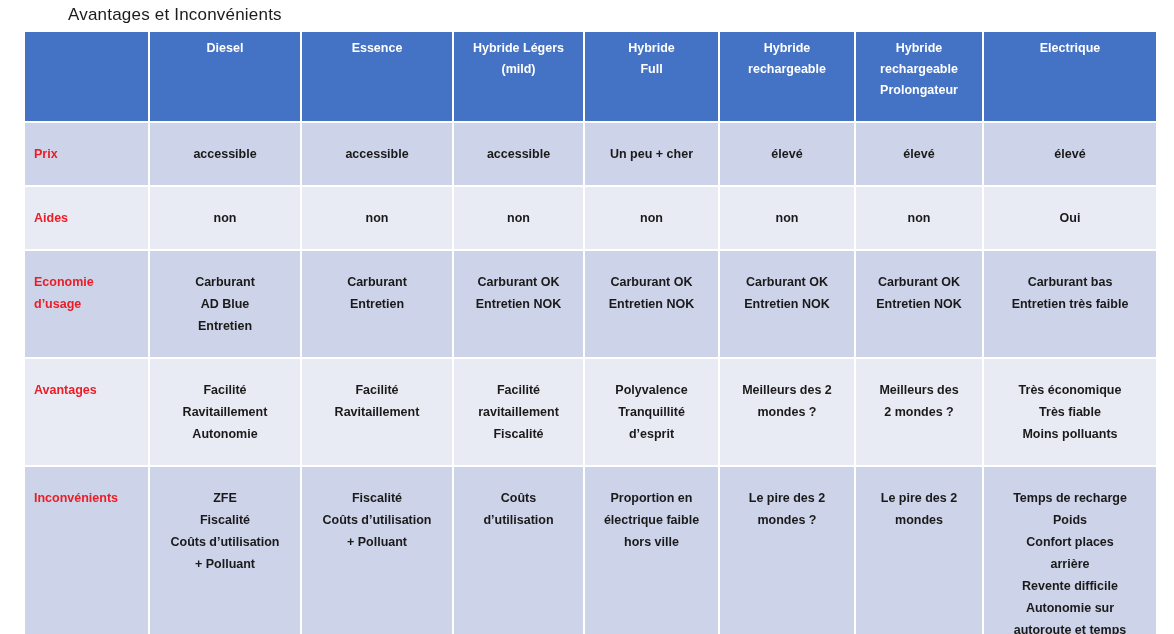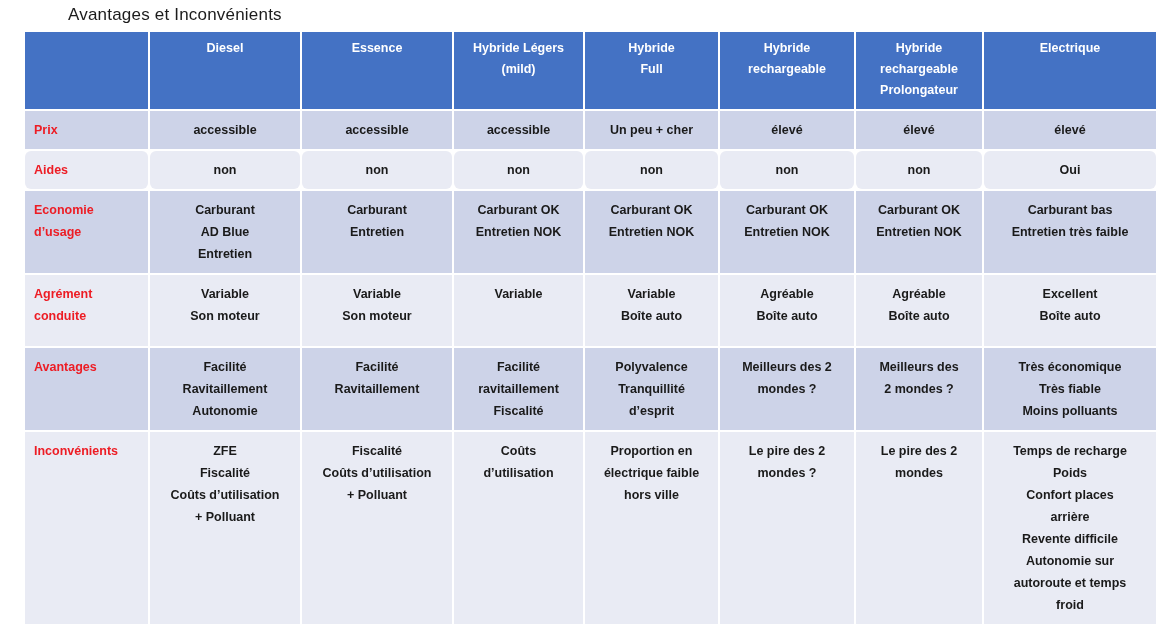--- a/index.html
+++ b/index.html
@@ -42,41 +42,41 @@
   col.c5 { width: 134px; }
   col.c6 { width: 126px; }
   col.c7 { width: 172px; }
   th, td {
     box-sizing: border-box;
     vertical-align: top;
     white-space: pre-line;
     font-weight: 700;
     font-size: 12.5px;
     line-height: 22px;
-    padding: 8px 5px;
+    padding: 20px 5px;
     text-align: center;
     color: var(--cell-text);
     overflow: hidden;
   }
   thead th {
     background: var(--header-bg);
     color: var(--header-text);
     height: 68px;
     line-height: 21px;
     padding-top: 6px;
   }
   tbody td { background: var(--band-b); }
   tbody tr:nth-child(odd) td { background: var(--band-a); }
   td.row-label {
     text-align: left;
     padding-left: 9px;
     color: var(--label-text);
   }
   tbody tr:nth-child(1) td { height: 26px; }
-  tbody tr:nth-child(2) td { height: 22px; border-radius: 6px; }
+  tbody tr:nth-child(2) td { height: 22px; }
   tbody tr:nth-child(3) td { height: 68px; }
   tbody tr:nth-child(4) td { height: 71px; }
   tbody tr:nth-child(5) td { height: 72px; }
   tbody tr:nth-child(6) td { height: 180px; }
 </style>
 </head>
 <body>
 
 <div class="page-title">Avantages et Inconvénients</div>
 
@@ -140,37 +140,20 @@
         <td>Carburant OK
 Entretien NOK</td>
         <td>Carburant OK
 Entretien NOK</td>
         <td>Carburant OK
 Entretien NOK</td>
         <td>Carburant OK
 Entretien NOK</td>
         <td>Carburant bas
 Entretien très faible</td>
-      </tr>
-      <tr>
-        <td class="row-label">Agrément
-conduite</td>
-        <td>Variable
-Son moteur</td>
-        <td>Variable
-Son moteur</td>
-        <td>Variable</td>
-        <td>Variable
-Boîte auto</td>
-        <td>Agréable
-Boîte auto</td>
-        <td>Agréable
-Boîte auto</td>
-        <td>Excellent
-Boîte auto</td>
       </tr>
       <tr>
         <td class="row-label">Avantages</td>
         <td>Facilité
 Ravitaillement
 Autonomie</td>
         <td>Facilité
 Ravitaillement</td>
         <td>Facilité
 ravitaillement

